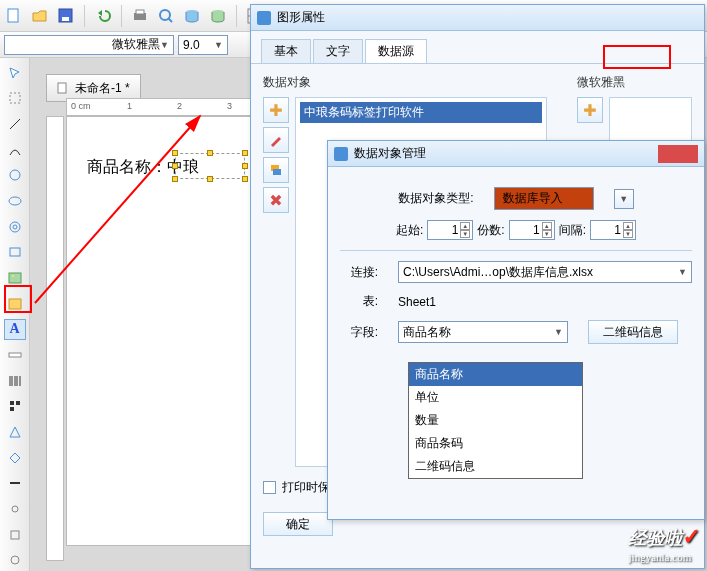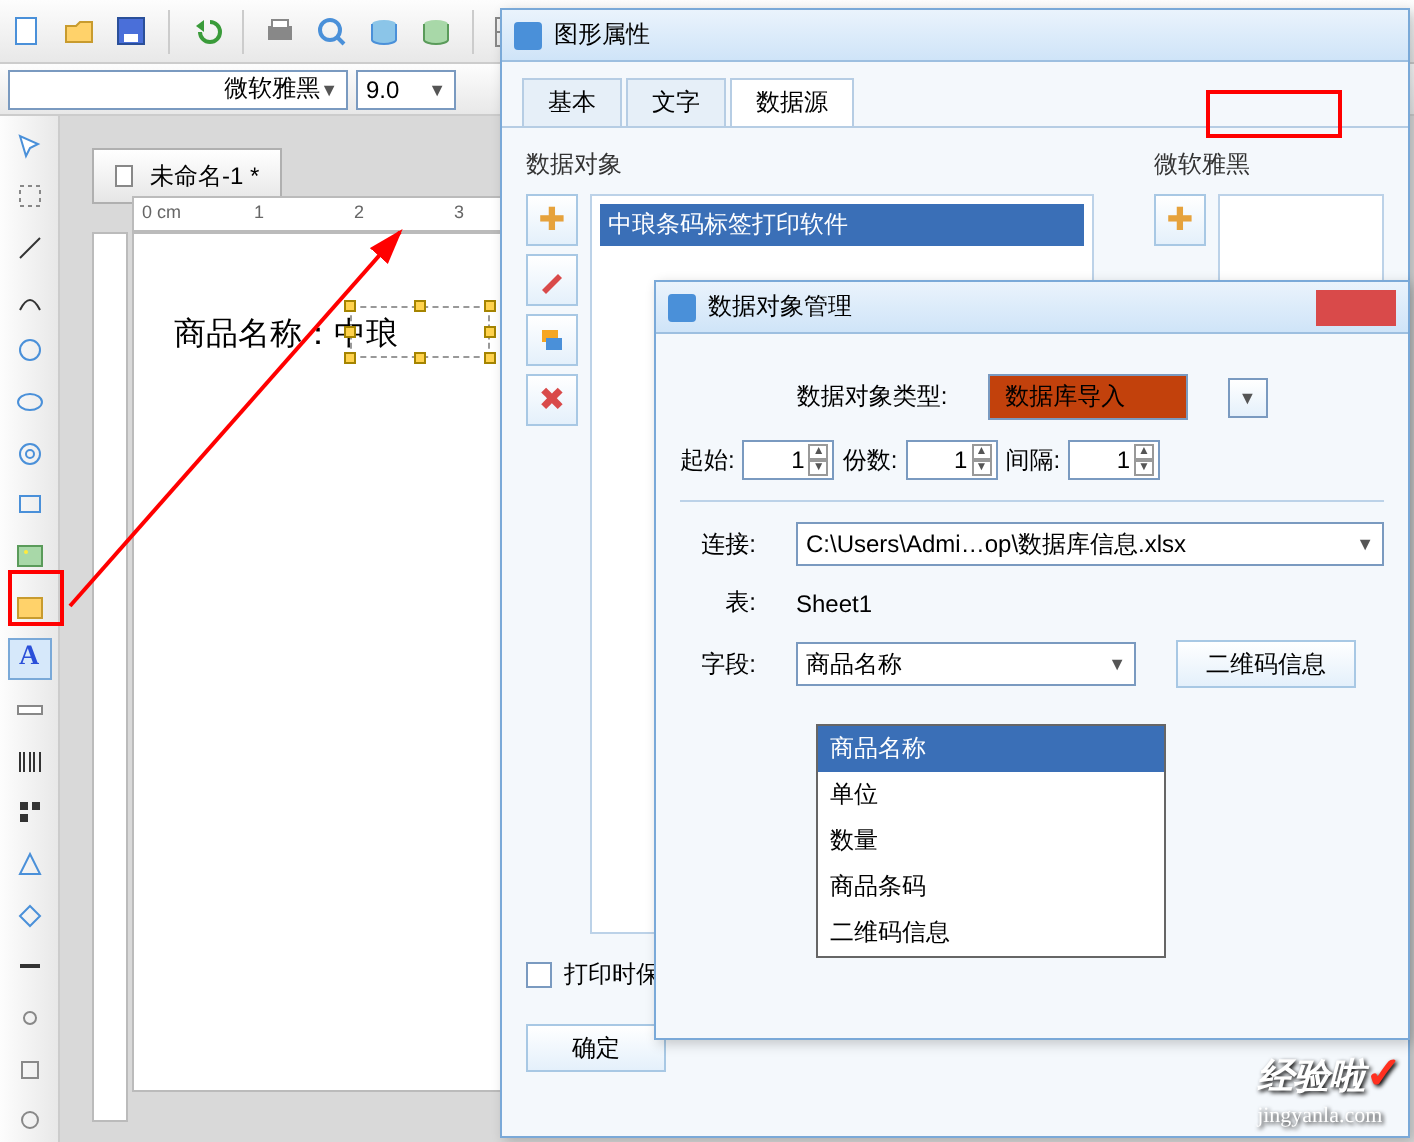--- a/index.html
+++ b/index.html
@@ -363,21 +363,21 @@
   </div>
   <div class="win-body">
     <div class="field-row" style="justify-content:center;">
       <span>数据对象类型:</span>
       <div style="border:1px solid #7a9ac0;background:#c2410c;padding:2px 8px;width:100px;">数据库导入</div>
       <div style="width:20px;height:20px;border:1px solid #7a9ac0;background:linear-gradient(#fff,#e4f0fb);display:flex;align-items:center;justify-content:center;">
           <span class="dd-arrow">▼</span>
         </div>
     </div>
 
-    <div class="field-row" style="gap:4px;">
+    <div class="field-row" style="justify-content:center;gap:4px;">
       <span>起始:</span>
       <div class="spin">
           <span>1</span>
           <div class="spin-btns">
             <div>▲</div>
             <div>▼</div>
           </div>
         </div>
       <span>份数:</span>
       <div class="spin">

